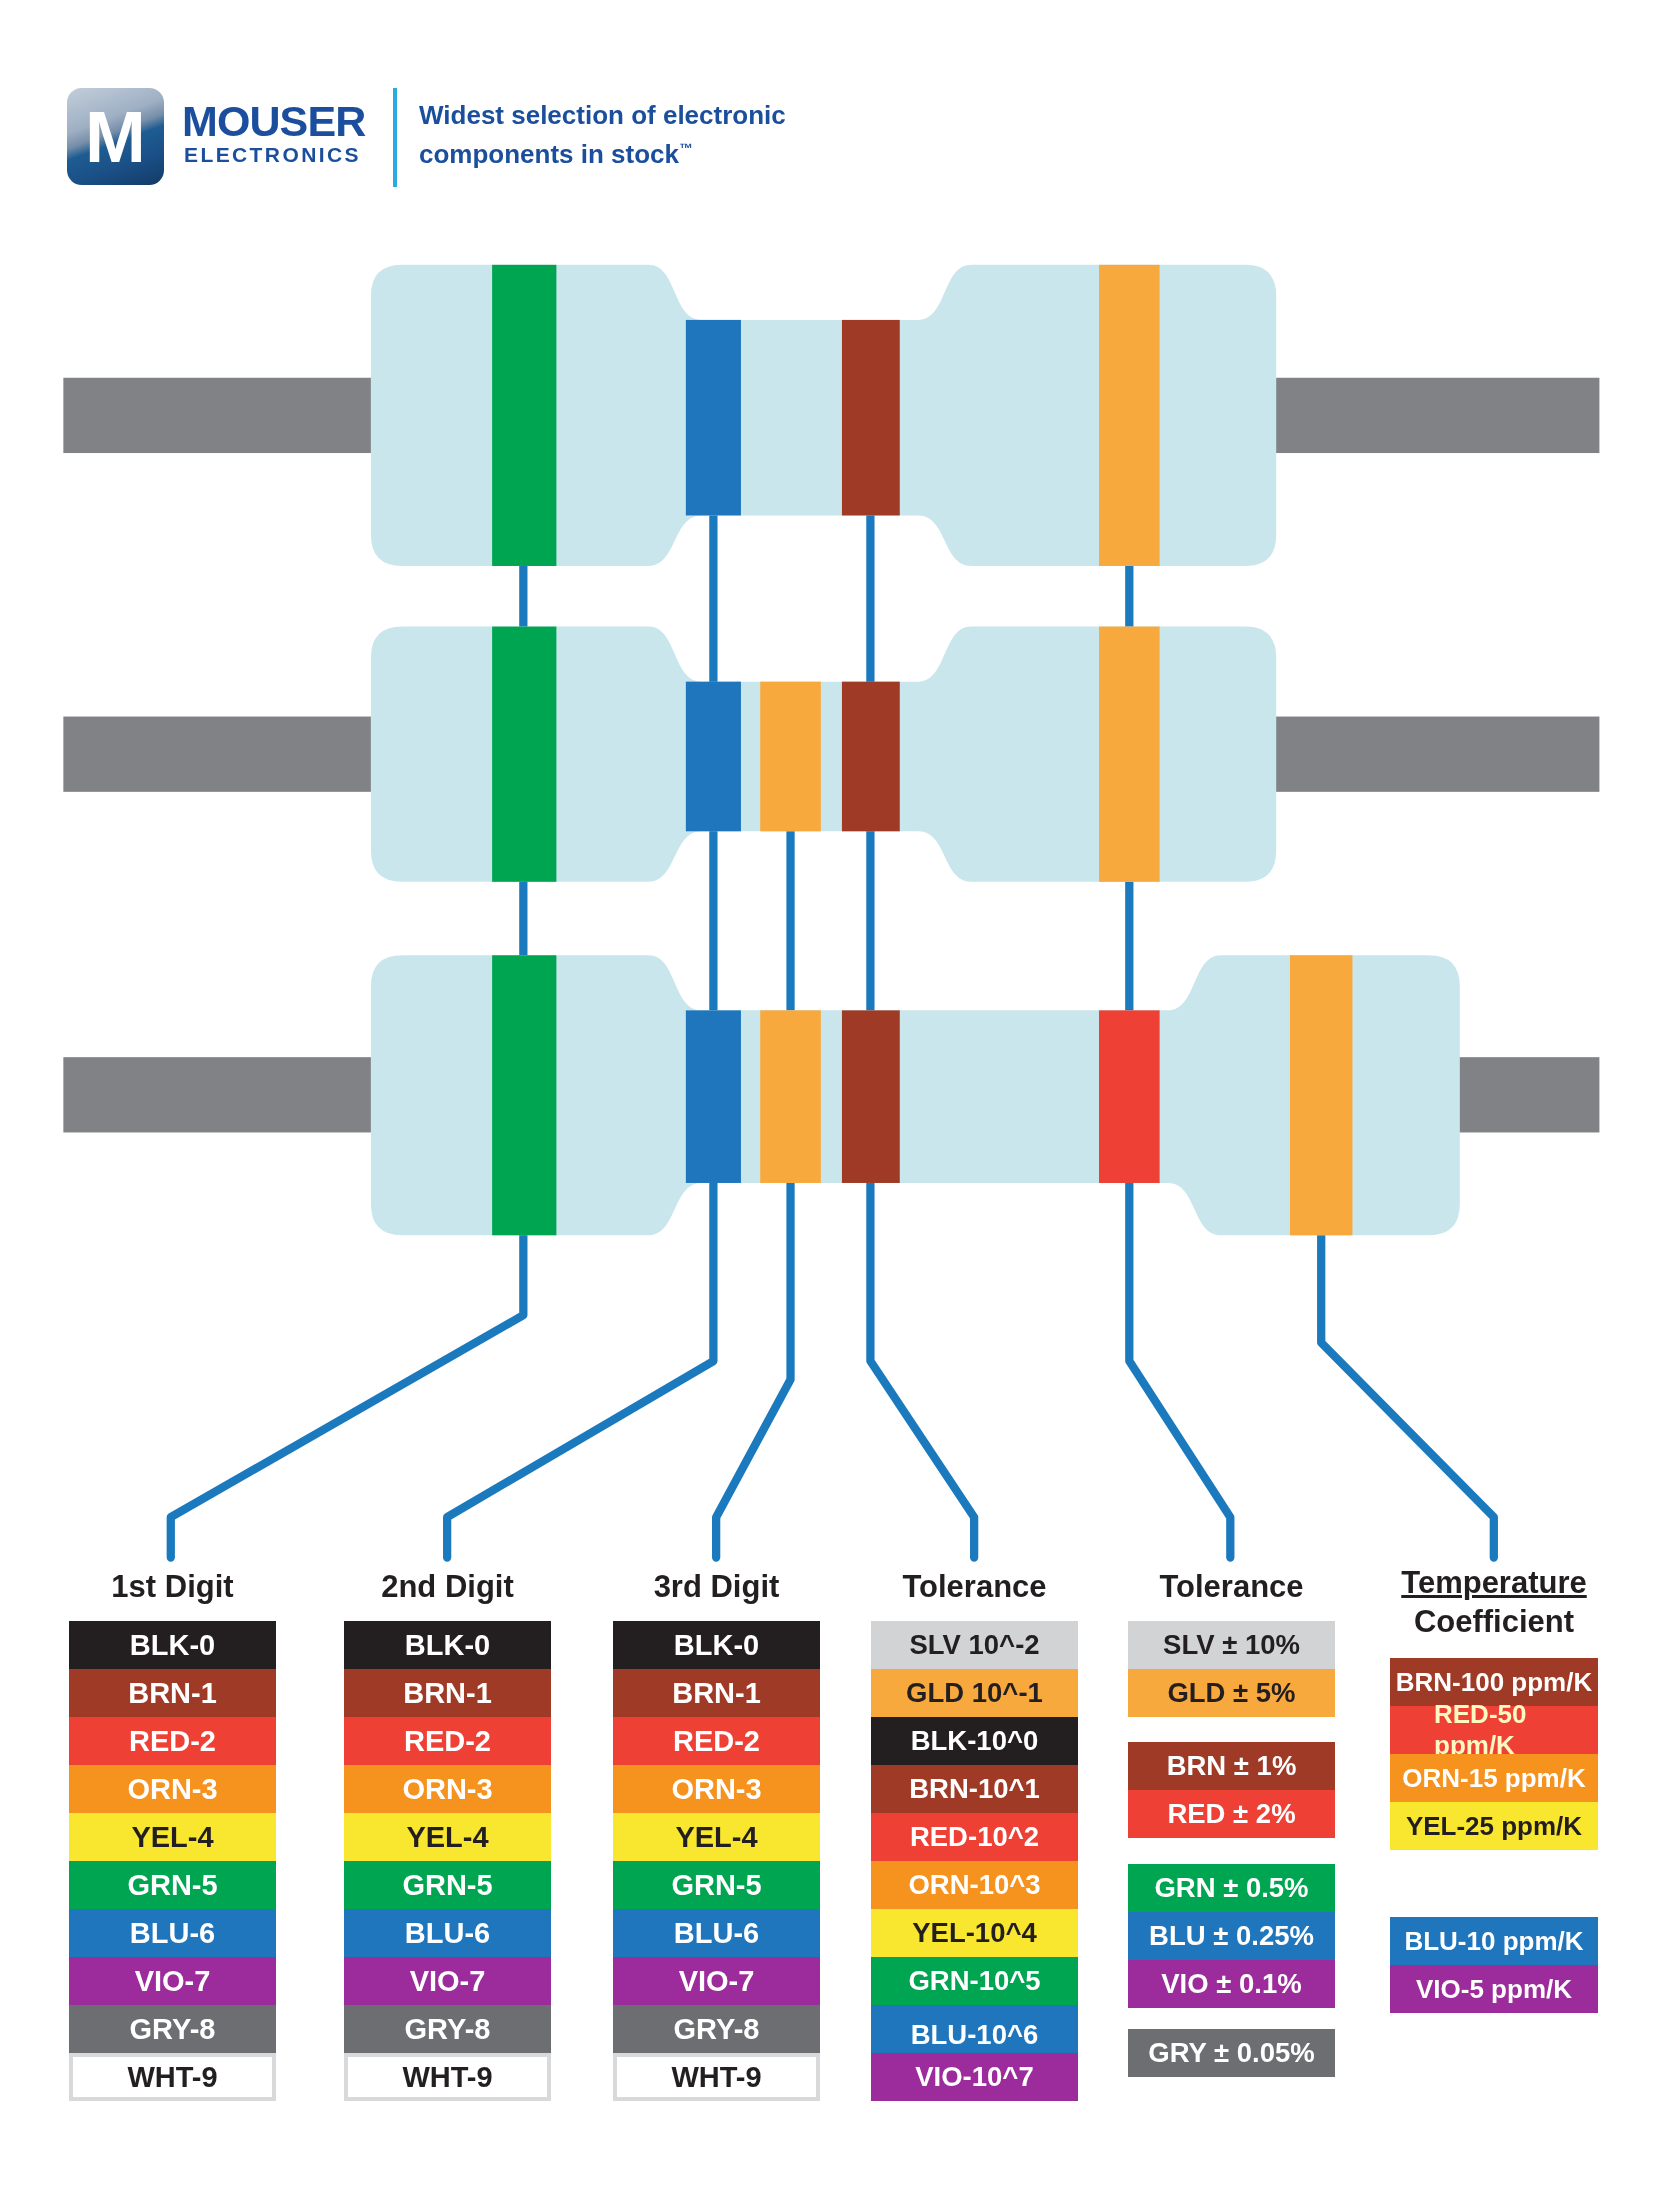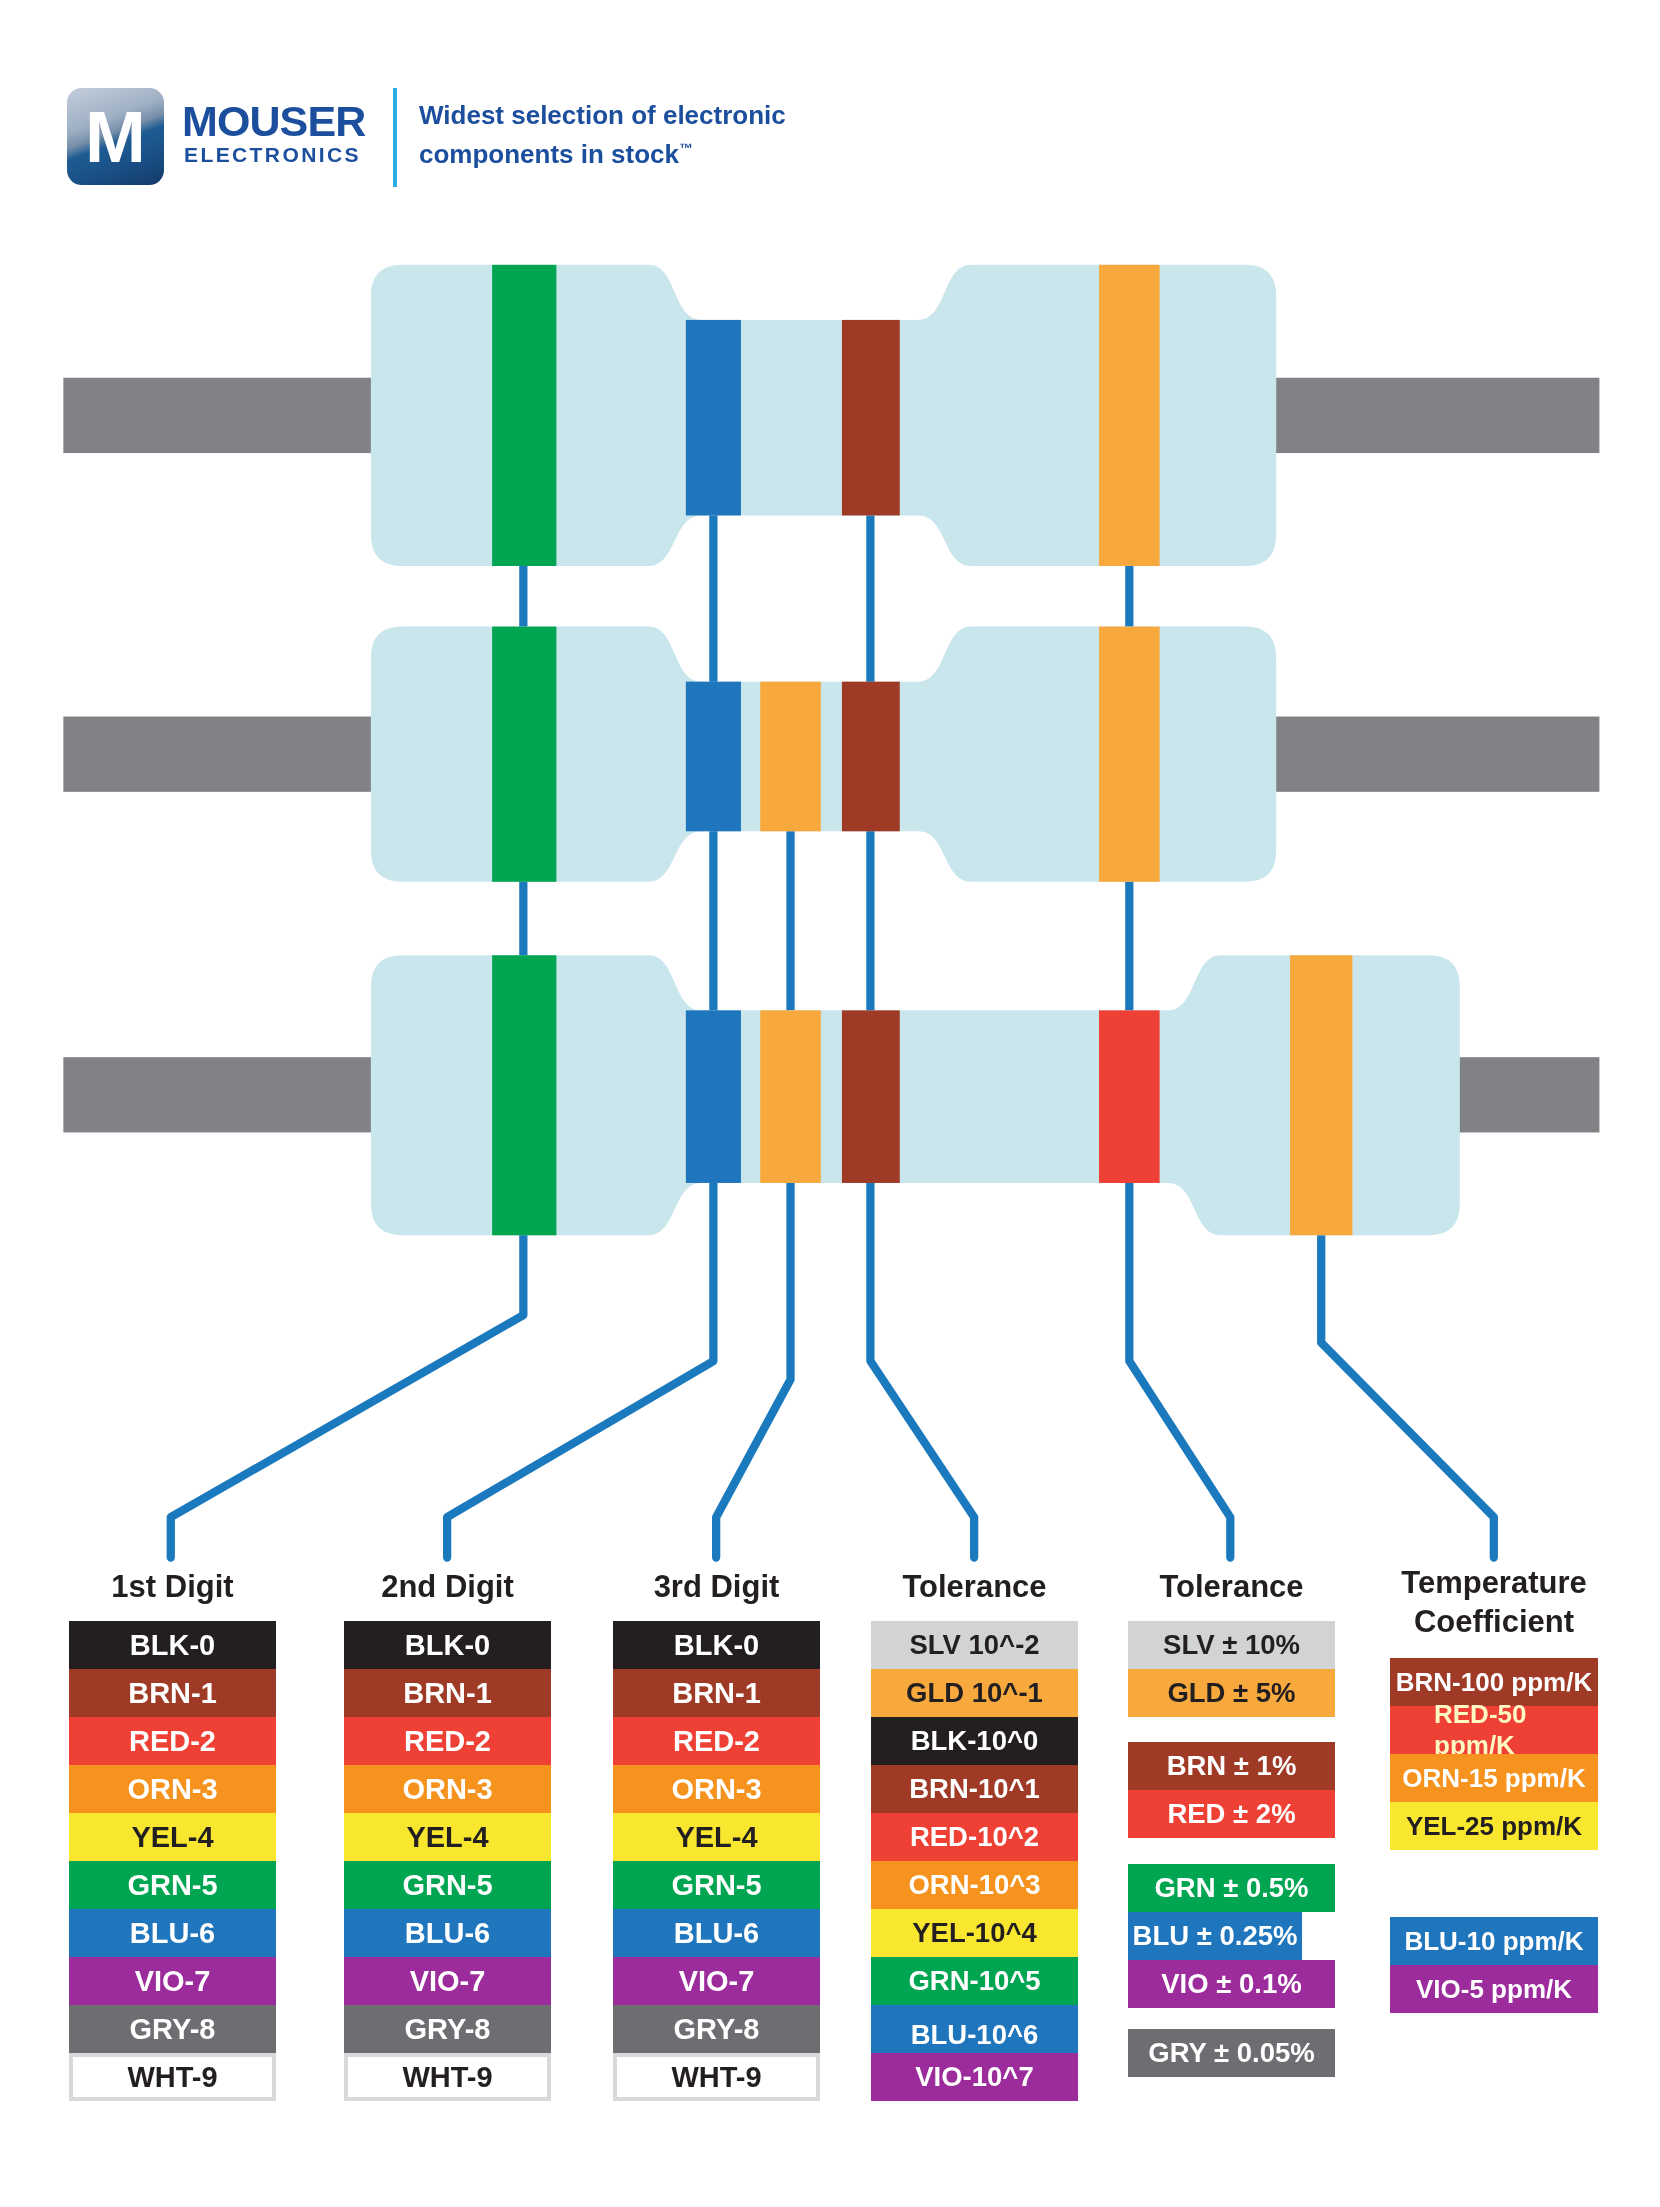--- a/index.html
+++ b/index.html
@@ -151,24 +151,24 @@
       <div class="color-row" style="left: 871px; top: 1909px; width: 207px; height: 48px; background: rgb(249, 231, 47); color: rgb(35, 31, 32); font-size: 27.5px;">YEL-10^4</div>
       <div class="color-row" style="left: 871px; top: 1957px; width: 207px; height: 48px; background: rgb(0, 165, 81); color: rgb(255, 255, 255); font-size: 27.5px;">GRN-10^5</div>
       <div class="color-row" style="left: 871px; top: 2005px; width: 207px; height: 60px; background: rgb(31, 118, 189); color: rgb(255, 255, 255); font-size: 27.5px;">BLU-10^6</div>
       <div class="color-row" style="left: 871px; top: 2053px; width: 207px; height: 48px; background: rgb(156, 43, 155); color: rgb(255, 255, 255); font-size: 27.5px;">VIO-10^7</div>
       <div class="col-header" style="left: 1128px; top: 1567px; width: 207px;">Tolerance</div>
       <div class="color-row" style="left: 1128px; top: 1621px; width: 207px; height: 48px; background: rgb(209, 211, 212); color: rgb(35, 31, 32); font-size: 27.5px;">SLV ± 10%</div>
       <div class="color-row" style="left: 1128px; top: 1669px; width: 207px; height: 48px; background: rgb(248, 169, 61); color: rgb(35, 31, 32); font-size: 27.5px;">GLD ± 5%</div>
       <div class="color-row" style="left: 1128px; top: 1742px; width: 207px; height: 48px; background: rgb(158, 58, 38); color: rgb(255, 255, 255); font-size: 27.5px;">BRN ± 1%</div>
       <div class="color-row" style="left: 1128px; top: 1790px; width: 207px; height: 48px; background: rgb(238, 64, 53); color: rgb(255, 255, 255); font-size: 27.5px;">RED ± 2%</div>
       <div class="color-row" style="left: 1128px; top: 1864px; width: 207px; height: 48px; background: rgb(0, 165, 81); color: rgb(255, 255, 255); font-size: 27.5px;">GRN ± 0.5%</div>
-      <div class="color-row" style="left: 1128px; top: 1912px; width: 174px; height: 48px; background: rgb(31, 118, 189); color: rgb(255, 255, 255); font-size: 27.5px;">BLU ± 0.25%</div>
+      <div class="color-row" style="left: 1128px; top: 1912px; width: 207px; height: 48px; background: rgb(31, 118, 189); color: rgb(255, 255, 255); font-size: 27.5px;">BLU ± 0.25%</div>
       <div class="color-row" style="left: 1128px; top: 1960px; width: 207px; height: 48px; background: rgb(156, 43, 155); color: rgb(255, 255, 255); font-size: 27.5px;">VIO ± 0.1%</div>
       <div class="color-row" style="left: 1128px; top: 2029px; width: 207px; height: 48px; background: rgb(109, 110, 113); color: rgb(255, 255, 255); font-size: 27.5px;">GRY ± 0.05%</div>
-      <div class="col-header" style="left: 1390px; top: 1563px; width: 208px;">Temperature</div>
+      <div class="col-header" style="left: 1390px; top: 1563px; width: 208px; text-decoration: underline;">Temperature</div>
       <div class="col-header" style="left: 1390px; top: 1602px; width: 208px;">Coefficient</div>
       <div class="color-row" style="left: 1390px; top: 1658px; width: 208px; height: 48px; background: rgb(158, 58, 38); color: rgb(255, 255, 255); font-size: 26px;">BRN-100 ppm/K</div>
       <div class="color-row" style="left: 1390px; top: 1706px; width: 208px; height: 48px; background: rgb(238, 64, 53); color: #fef9c3; font-size: 26px; padding-left: 44px;">RED-50 ppm/K</div>
       <div class="color-row" style="left: 1390px; top: 1754px; width: 208px; height: 48px; background: rgb(246, 146, 30); color: rgb(255, 255, 255); font-size: 26px;">ORN-15 ppm/K</div>
       <div class="color-row" style="left: 1390px; top: 1802px; width: 208px; height: 48px; background: rgb(249, 231, 47); color: rgb(35, 31, 32); font-size: 26px;">YEL-25 ppm/K</div>
       <div class="color-row" style="left: 1390px; top: 1917px; width: 208px; height: 48px; background: rgb(31, 118, 189); color: rgb(255, 255, 255); font-size: 26px;">BLU-10 ppm/K</div>
       <div class="color-row" style="left: 1390px; top: 1965px; width: 208px; height: 48px; background: rgb(156, 43, 155); color: rgb(255, 255, 255); font-size: 26px;">VIO-5 ppm/K</div>
     </div>
 
 </div>

